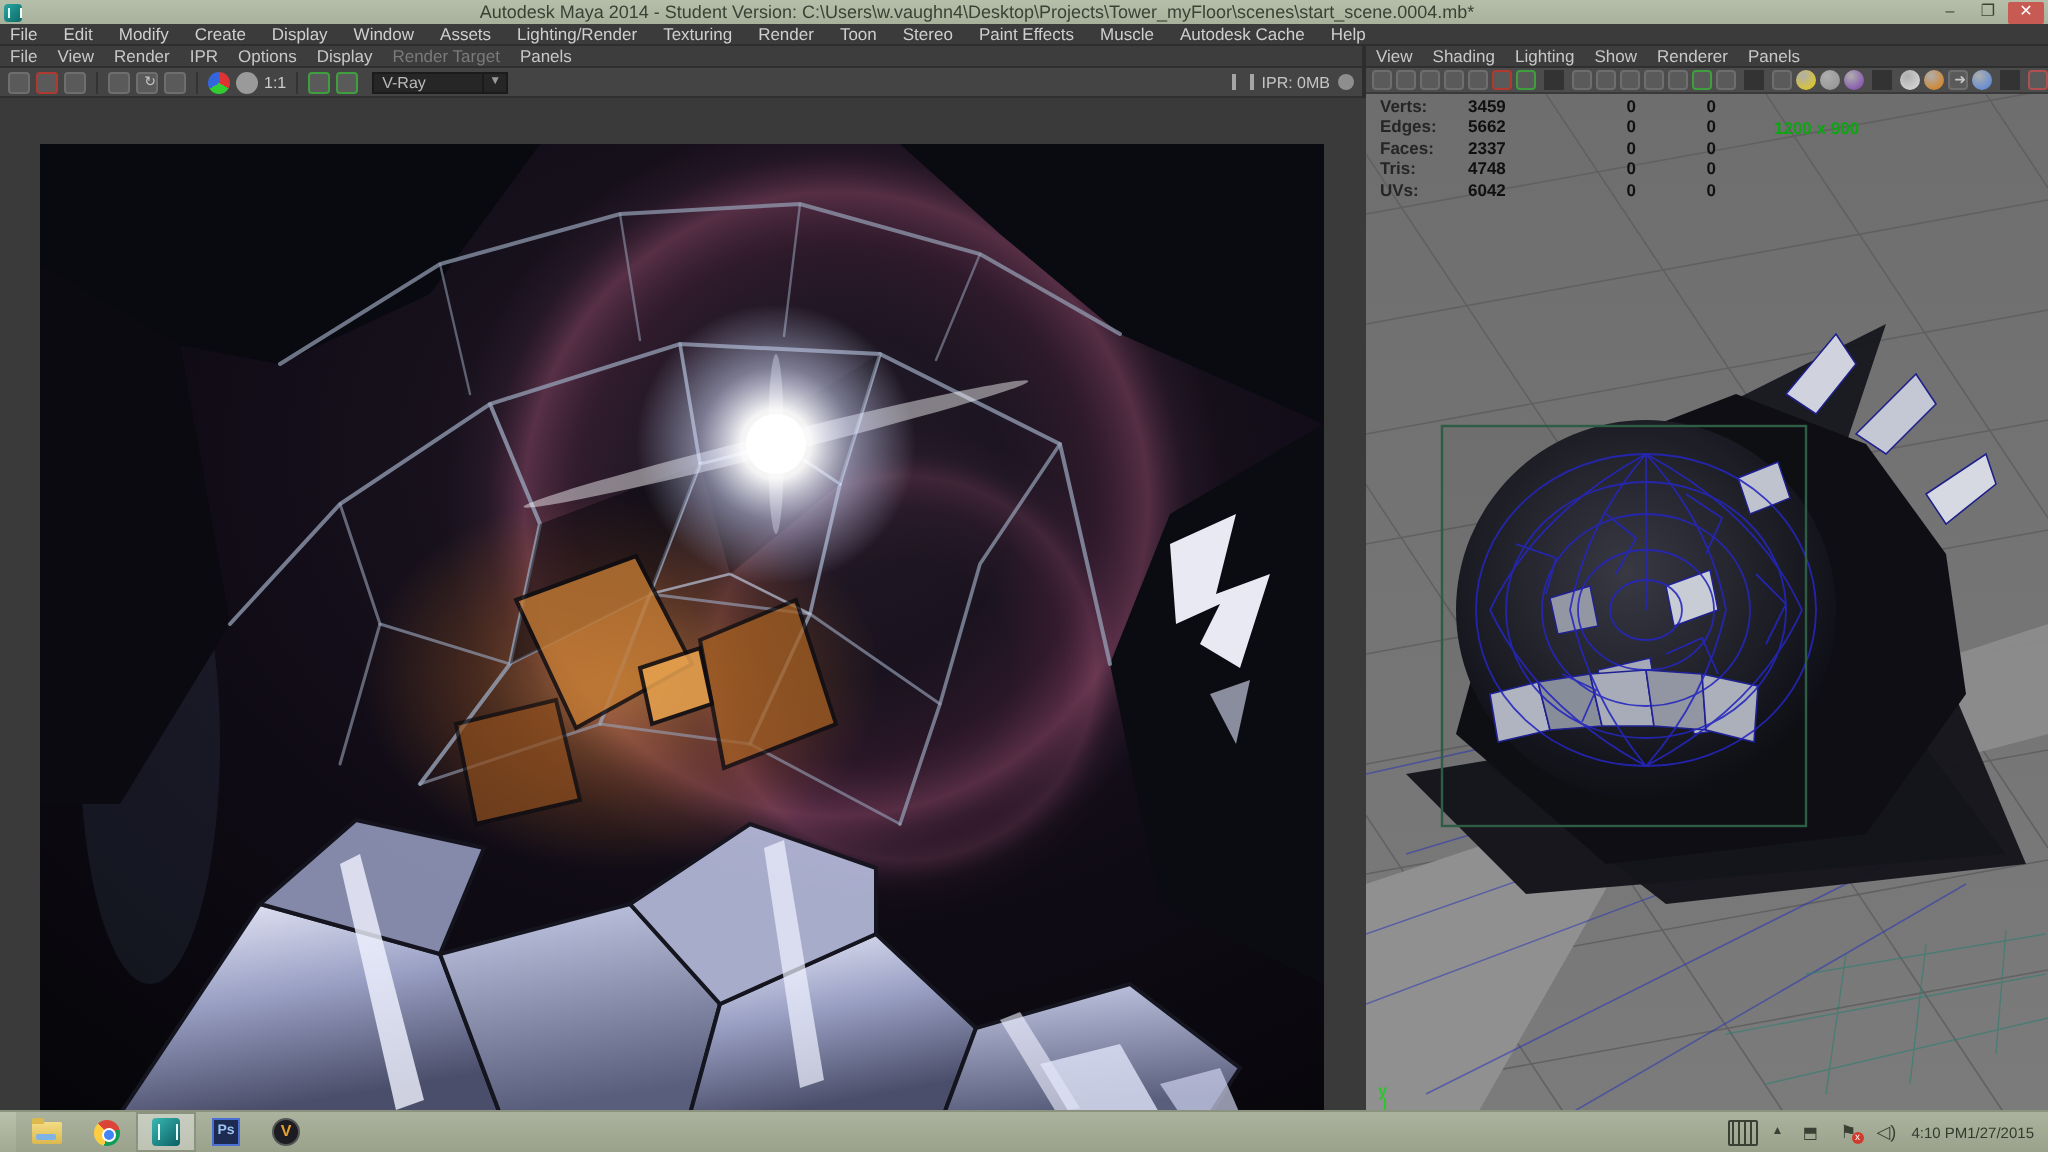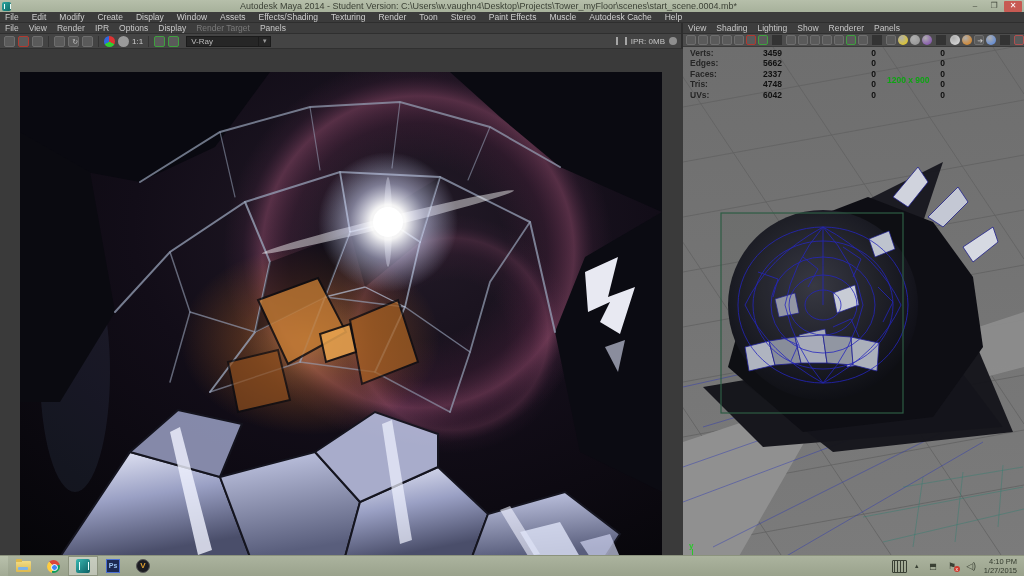--- a/index.html
+++ b/index.html
@@ -39,42 +39,42 @@
     border-radius:2px;box-sizing:border-box;font-size:7px;line-height:9px;color:#c5c5c5;
     text-align:right;flex:0 0 auto;}
   .tb-icon.sep{width:1px;height:11px;background:#333;border:none;border-radius:0;margin:0 2px;}
   .tb-icon.rgb{border-radius:50%;border:none;
     background:conic-gradient(#d33 0 33%,#3c3 33% 66%,#36d 66% 100%);}
   .tb-icon.circle{border-radius:50%;border:none;background:var(--c,#9a9a9a);}
   .tb-icon.sphere{border-radius:50%;border:none;
     background:radial-gradient(circle at 35% 30%,rgba(255,255,255,.55),var(--c,#999) 70%);}
   .tb-icon.label{background:none;border:none;width:auto;color:#ccc;font-size:8px;line-height:11px;}
   .tb-icon[data-accent]{border-color:var(--a);}
-  .renderer-dd{margin-left:4px;width:85px;height:11px;background:#262626;border:1px solid #1b1b1b;
+  .renderer-dd{margin-left:4px;width:68px;height:11px;background:#262626;border:1px solid #1b1b1b;
     display:flex;align-items:center;font-size:8px;color:#bbb;padding-left:4px;box-sizing:border-box;}
   .renderer-dd .arrow{margin-left:auto;width:11px;height:9px;border-left:1px solid #1b1b1b;
     font-size:6px;line-height:9px;text-align:center;color:#999;}
   .rv-right{margin-left:auto;display:flex;align-items:center;gap:4px;}
   .pause-icon{width:7px;height:8px;border-left:2px solid #a5a5a5;border-right:2px solid #a5a5a5;}
   .ipr-text{font-size:8px;color:#c5c5c5;}
   .ipr-dot{width:8px;height:8px;border-radius:50%;background:#8e8e8e;}
   .rv-canvas{position:relative;width:683px;height:509px;background:#3a3a3a;}
   .render-img{position:absolute;left:20px;top:23px;width:642px;height:485px;}
   
   .vp-toolbar{height:12px;background:#4c4c4c;display:flex;align-items:center;gap:2px;
     padding:0 3px;border-bottom:1px solid #3a3a3a;}
   .vp-toolbar .tb-icon{width:10px;height:10px;}
   .vp-canvas{position:relative;width:341px;height:511px;overflow:hidden;}
   .hud{position:absolute;top:1px;left:0;width:341px;pointer-events:none;}
-  .hud-row{display:flex;height:10.4px;font-size:8.5px;font-weight:bold;color:#1d1d1d;gap:29px;}
+  .hud-row{display:flex;height:10.4px;font-size:8.5px;font-weight:bold;color:#1d1d1d;}
   .hud-row .lbl{width:44px;padding-left:7px;color:#262626;}
   .hud-row .c1{width:44px;text-align:left;color:#101010;}
   .hud-row .c2{width:40px;text-align:right;color:#101010;}
   .hud-row .c3{width:40px;text-align:right;color:#101010;}
-  .resolution{position:absolute;top:11px;left:204px;font-size:8.5px;font-weight:bold;color:#0da512;margin-top:16px;}
+  .resolution{position:absolute;top:11px;left:204px;font-size:8.5px;font-weight:bold;color:#0da512;}
   .axis-label{position:absolute;left:6px;bottom:8px;font-size:8px;font-weight:bold;color:#28c828;}
   .axis-label::before{content:"";position:absolute;left:3px;top:8px;width:1px;height:6px;background:#28c828;}
   
   .taskbar{position:absolute;bottom:0;left:0;width:1024px;height:20px;
     background:linear-gradient(#abb39e,#9aa28c);border-top:1px solid #8b927d;
     display:flex;align-items:center;}
   .start-sliver{width:8px;height:20px;background:linear-gradient(#b9c1ac,#a2aa94);}
   .task-apps{display:flex;align-items:center;height:20px;}
   .task-app{width:30px;height:20px;display:flex;align-items:center;justify-content:center;}
   .task-app.active{background:rgba(255,255,255,.35);border:1px solid #8b927d;box-sizing:border-box;}
@@ -103,21 +103,21 @@
   .tray-ico{width:13px;height:11px;position:relative;color:#3a4034;}
   .kb{border:1px solid #3a4034;border-radius:1px;background:
     repeating-linear-gradient(90deg,#3a4034 0 1px,transparent 1px 3px);background-size:11px 2px;
     background-position:1px 2px;background-repeat:repeat-y;}
   .chev{width:8px;font-size:6px;line-height:11px;text-align:center;}
   .net{font-size:8px;line-height:11px;text-align:center;}
   .flag{font-size:9px;line-height:11px;text-align:center;position:relative;}
   .flag .badge{position:absolute;right:-1px;bottom:0;width:6px;height:6px;border-radius:50%;
     background:#d03b2f;color:#fff;font-size:5px;line-height:6px;text-align:center;}
   .vol{font-size:9px;line-height:11px;text-align:center;}
-  .clock{display:flex;flex-direction:column;align-items:flex-end;justify-content:center;
+  .clock{display:flex;flex-direction:row;align-items:flex-end;justify-content:center;
     font-size:7.5px;color:#333a2e;line-height:9px;padding-right:3px;}
 </style>
 </head>
 <body>
 
 <div class="screen">
 
   <div class="titlebar">
     <div class="app-icon"></div>
     <div class="title-text">Autodesk Maya 2014 - Student Version: C:\Users\w.vaughn4\Desktop\Projects\Tower_myFloor\scenes\start_scene.0004.mb*</div>
@@ -129,21 +129,21 @@
   </div>
 
   <div class="mainmenu">
       <span class="mm-item">File</span>
       <span class="mm-item">Edit</span>
       <span class="mm-item">Modify</span>
       <span class="mm-item">Create</span>
       <span class="mm-item">Display</span>
       <span class="mm-item">Window</span>
       <span class="mm-item">Assets</span>
-      <span class="mm-item">Effects/Shading</span>
+      <span class="mm-item">Lighting/Render</span>
       <span class="mm-item">Texturing</span>
       <span class="mm-item">Render</span>
       <span class="mm-item">Toon</span>
       <span class="mm-item">Stereo</span>
       <span class="mm-item">Paint Effects</span>
       <span class="mm-item">Muscle</span>
       <span class="mm-item">Autodesk Cache</span>
       <span class="mm-item">Help</span>
     </div>
 

